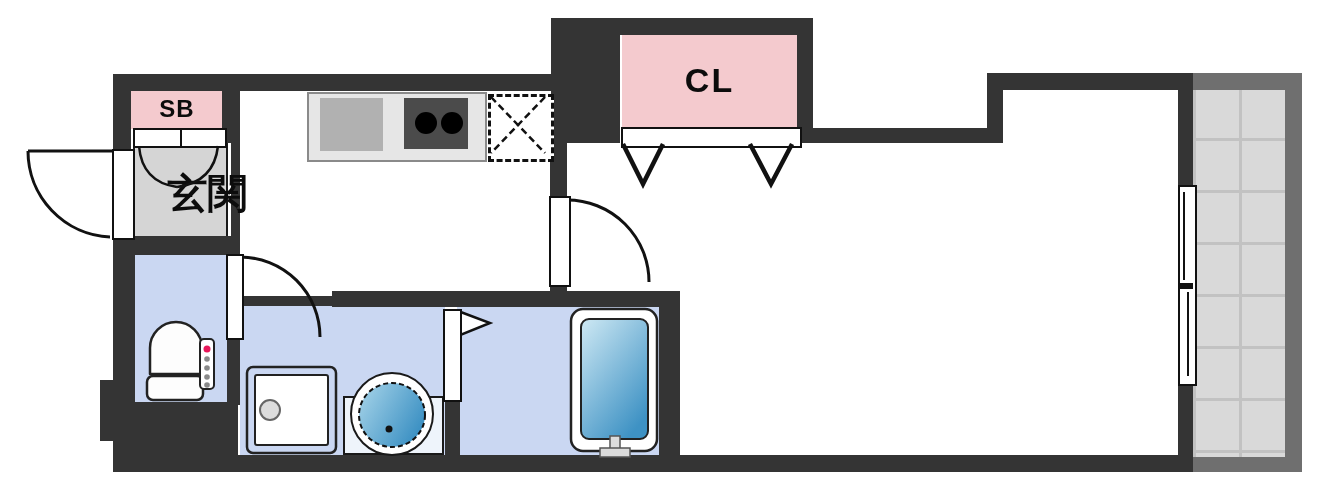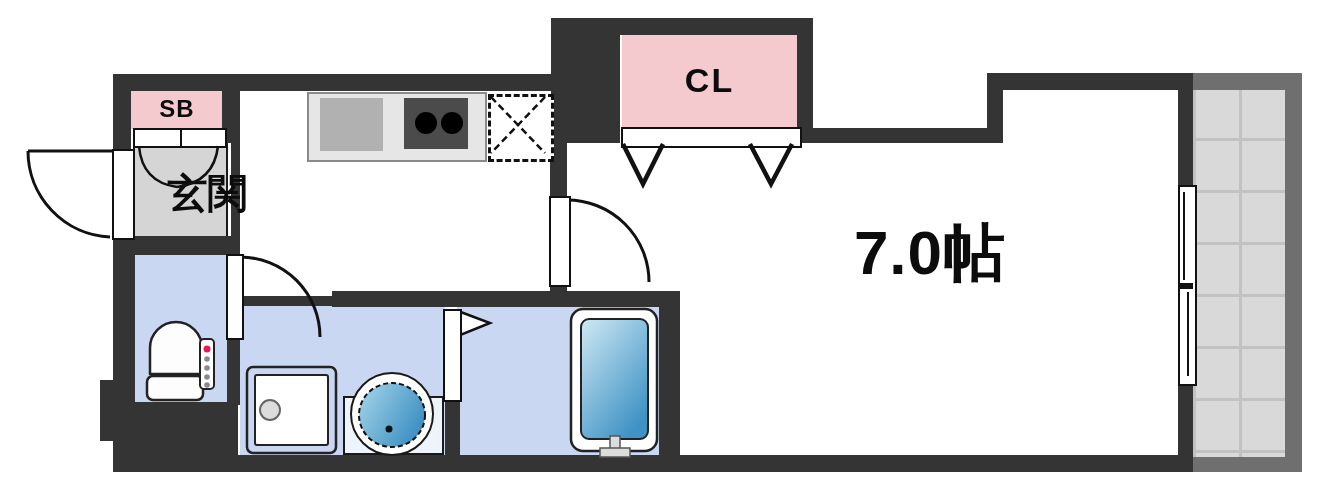--- a/index.html
+++ b/index.html
@@ -165,16 +165,15 @@
     </g>
 
     <polygon points="458,311 490,323 458,336" fill="#fff" stroke="#111" stroke-width="2.5"></polygon>
   </svg>
 
   <div class="lbl lbl-sb z30" style="left:131px;top:90px;width:92px;height:38px;">SB</div>
   <div class="lbl lbl-genkan z30" style="left:146px;top:168px;width:91px;height:50px;margin-left:16px;">玄関</div>
   <div class="lbl lbl-cl z30" style="left:622px;top:52px;width:175px;height:56px;">CL</div>
 
   <div class="room-label z30" style="left:775px;top:220px;width:310px;">
-    <div class="room-size">7.0帖</div>
   </div>
 
 </div>
 
 </body></html>

